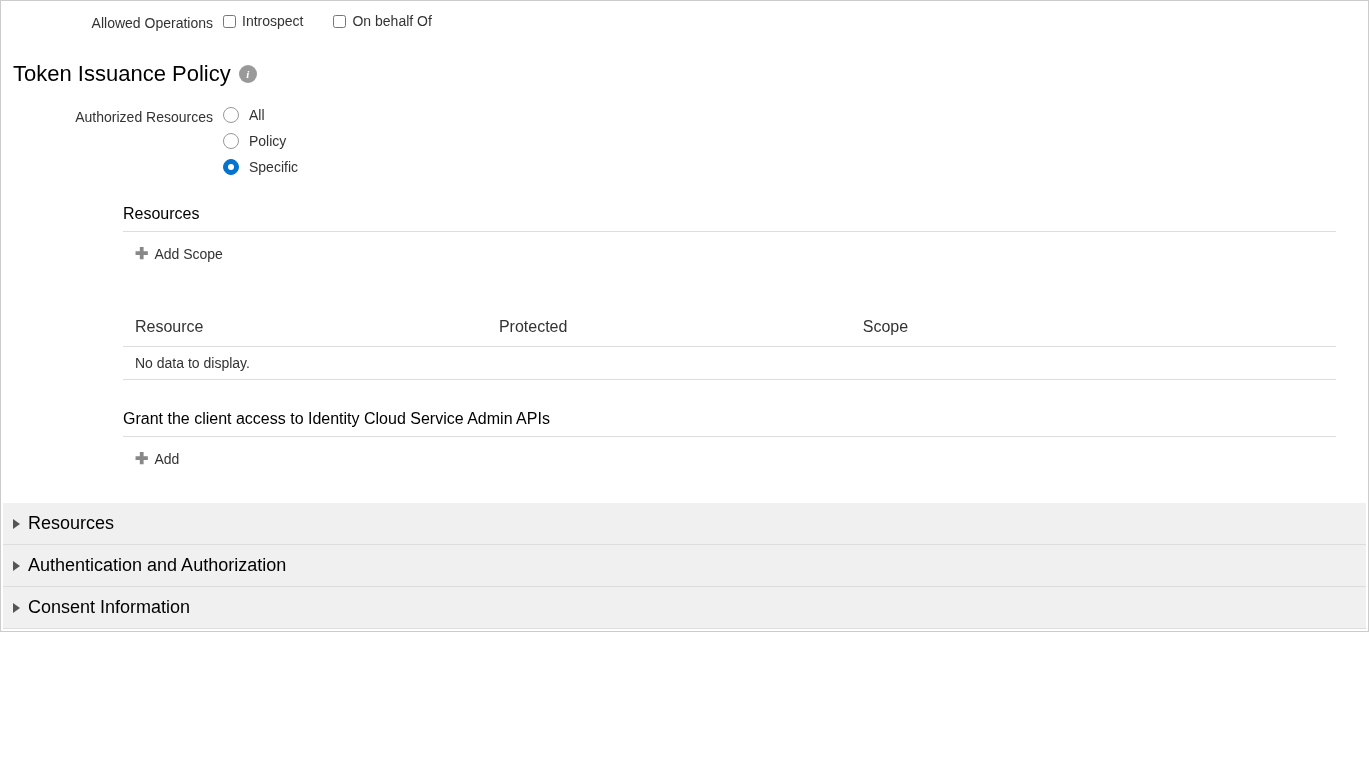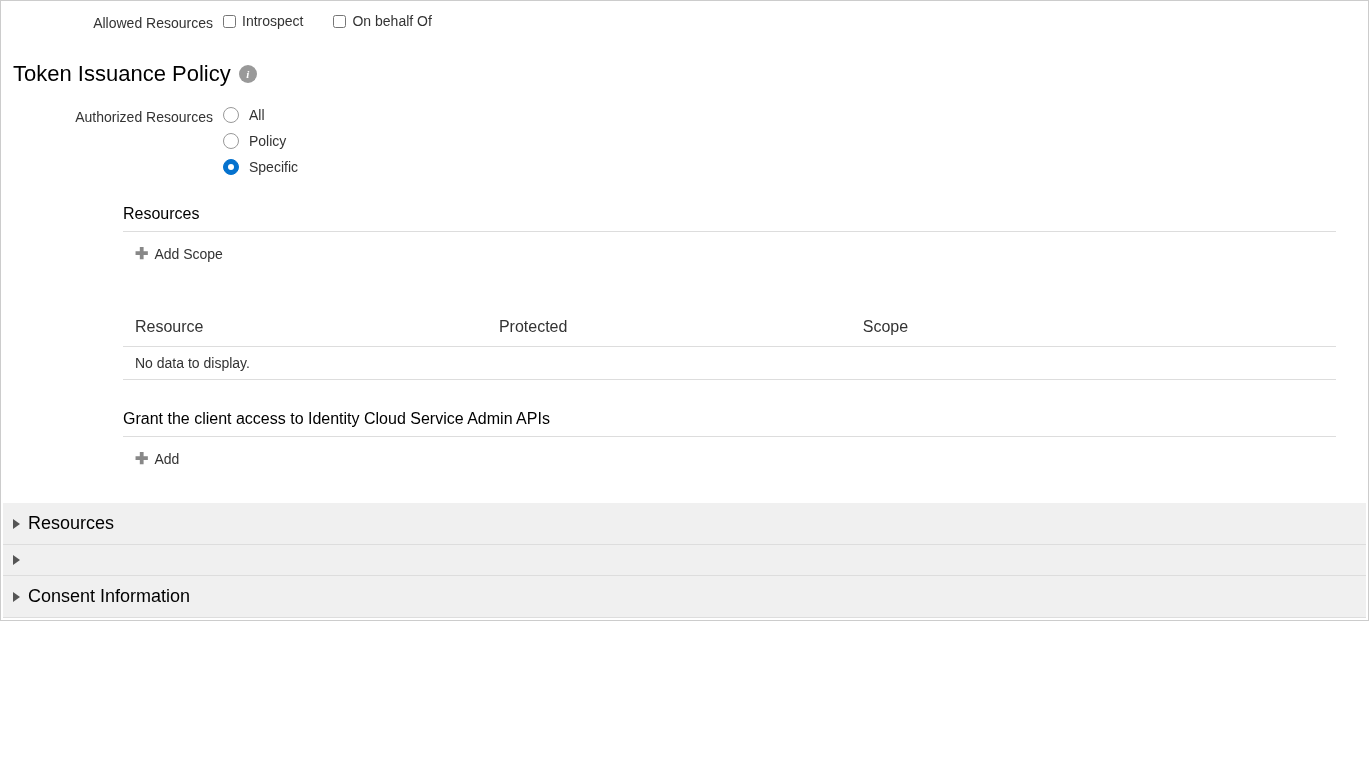--- a/index.html
+++ b/index.html
@@ -181,21 +181,21 @@
 }
 .top-area {
   padding-top: 10px;
 }
 </style>
 </head>
 <body>
 
 <div class="top-area">
   <div class="form-row">
-    <div class="form-label">Allowed Resources</div>
+    <div class="form-label">Allowed Operations</div>
     <div class="form-controls">
       <div class="checkbox-group">
         <label class="checkbox-item">
           <input type="checkbox" style="">
           <span>Introspect</span>
         </label>
         <label class="checkbox-item">
           <input type="checkbox" style="">
           <span>On behalf Of</span>
         </label>
@@ -259,18 +259,19 @@
   </div>
 </div>
 
 <div class="accordion-container">
   <div class="accordion-section">
     <span class="chevron"></span>
     <span class="acc-title">Resources</span>
   </div>
   <div class="accordion-section">
     <span class="chevron"></span>
+    <span class="acc-title">Authentication and Authorization</span>
   </div>
   <div class="accordion-section">
     <span class="chevron"></span>
     <span class="acc-title">Consent Information</span>
   </div>
 </div>
 
 </body></html>

